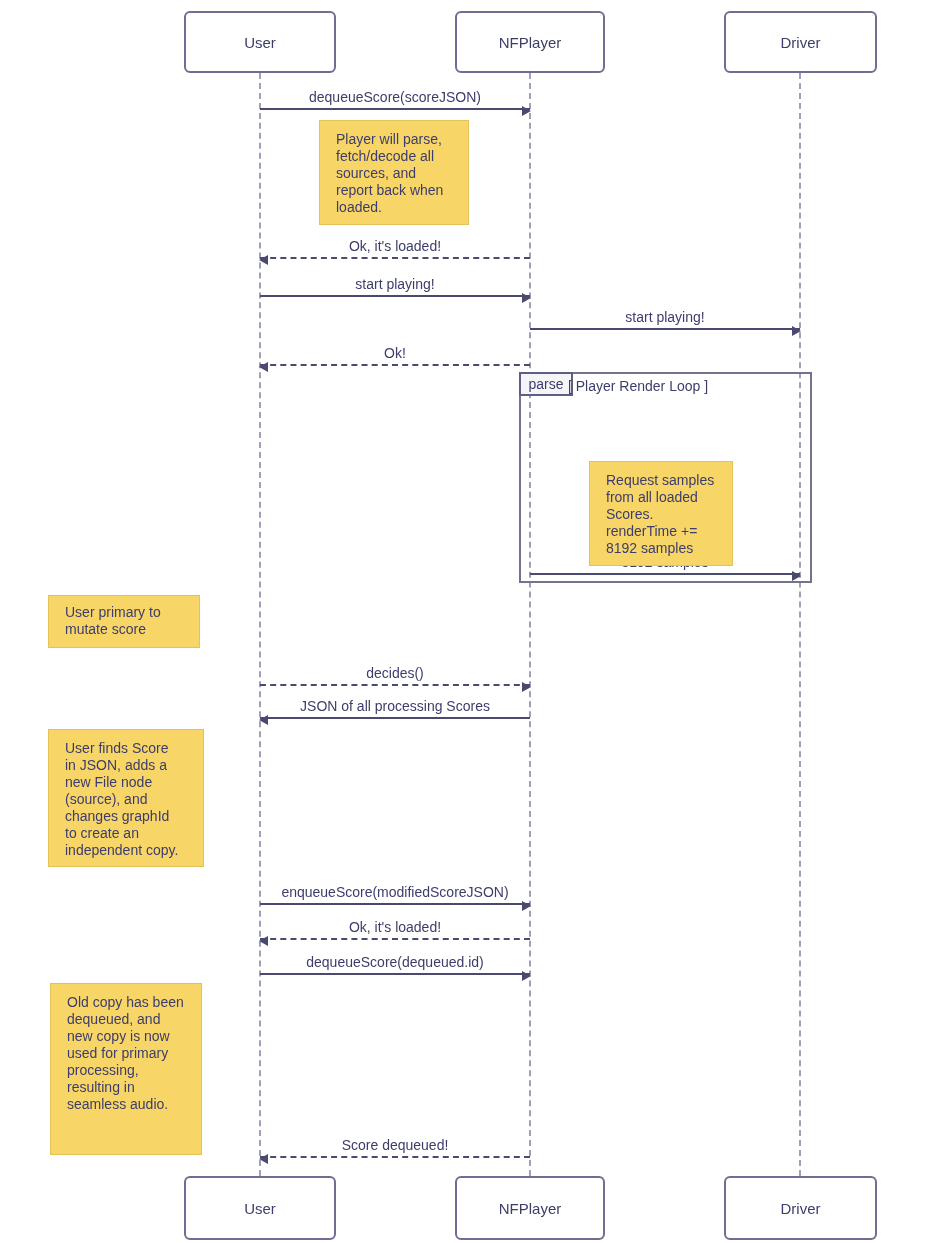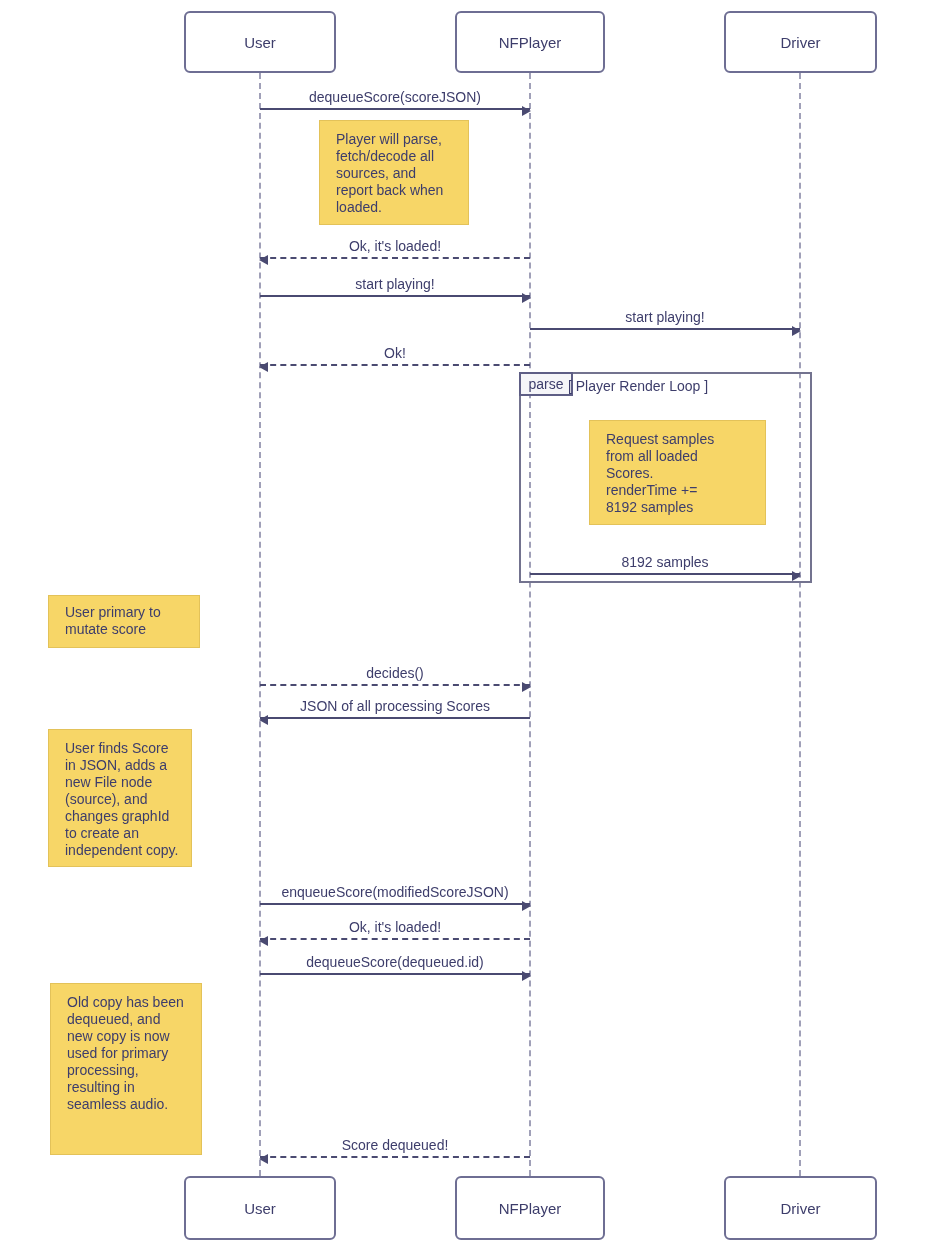--- a/index.html
+++ b/index.html
@@ -181,28 +181,28 @@
     <div class="msg-line dashed">
         <i class="arrow left"></i>
       </div>
   </div>
 
   <div class="note" style="left:319px;top:120px;width:150px;height:105px">Player will parse,
 fetch/decode all
 sources, and
 report back when
 loaded.</div>
-  <div class="note" style="left:589px;top:420px;width:177px;height:105px">Request samples
+  <div class="note" style="left:589px;top:461px;width:144px;height:105px">Request samples
 from all loaded
 Scores.
 renderTime +=
 8192 samples</div>
   <div class="note" style="left:48px;top:595px;width:152px;height:53px;padding-top:8px">User primary to
 mutate score</div>
-  <div class="note" style="left:48px;top:729px;width:144px;height:138px">User finds Score
+  <div class="note" style="left:48px;top:729px;width:156px;height:138px">User finds Score
 in JSON, adds a
 new File node
 (source), and
 changes graphId
 to create an
 independent copy.</div>
   <div class="note" style="left:50px;top:983px;width:152px;height:172px">Old copy has been
 dequeued, and
 new copy is now
 used for primary

